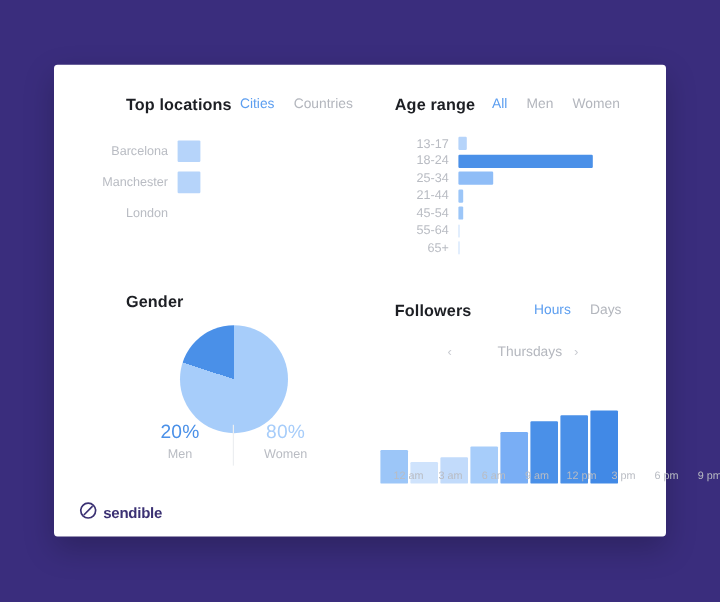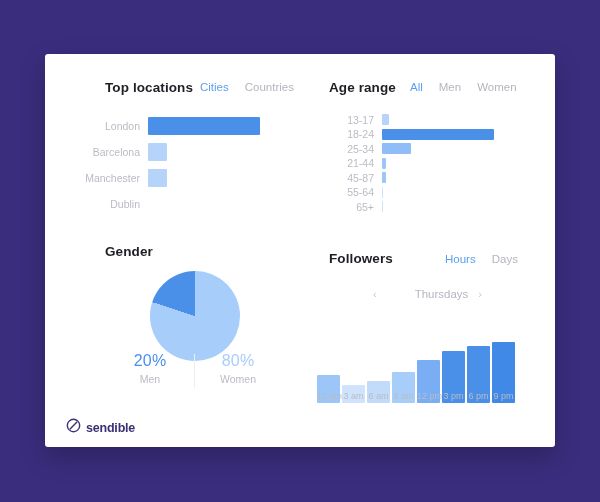--- a/index.html
+++ b/index.html
@@ -131,21 +131,21 @@
   .col-item { width: 23px; display: block; }
   .col-bar { width: 100%; border-radius: 1px; }
 
   .col-labels {
     position: absolute;
     display: flex;
     gap: 2px;
     font-size: 9px;
     color: #b9bcc3;
   }
-  .col-label { width: 23px; text-align: center; white-space: nowrap; }
+  .col-label { width: 23px; text-align: center; white-space: nowrap; padding-left: 11px; }
 
   
   .logo {
     position: absolute;
     left: 66px;
     top: 418px;
     display: flex;
     align-items: center;
     gap: 5px;
     text-align: right;
@@ -165,39 +165,33 @@
 
     <div class="panel" style="left:49px; top:26px;">
       <div class="panel-title">Top locations</div>
     </div>
     <div class="tabs" style="left:155px; top:27px;">
       <span class="tab active">Cities</span>
       <span class="tab">Countries</span>
     </div>
     <div class="hbar-rows" id="locations-rows" style="left:33px; top:63px;">
         <div class="hbar-row">
+          <div class="hbar-label">Barcelona</div>
+          <div class="hbar-track">
+            <div class="hbar-fill" style="width: 17%; background: rgb(182, 212, 250);"></div>
+          </div>
+        </div>
+        <div class="hbar-row">
+          <div class="hbar-label">Manchester</div>
+          <div class="hbar-track">
+            <div class="hbar-fill" style="width: 17%; background: rgb(182, 212, 250);"></div>
+          </div>
+        </div>
+        <div class="hbar-row">
           <div class="hbar-label">London</div>
-          <div class="hbar-track">
-            <div class="hbar-fill" style="width: 100%; background: rgb(74, 144, 232);"></div>
-          </div>
-        </div>
-        <div class="hbar-row">
-          <div class="hbar-label">Barcelona</div>
-          <div class="hbar-track">
-            <div class="hbar-fill" style="width: 17%; background: rgb(182, 212, 250);"></div>
-          </div>
-        </div>
-        <div class="hbar-row">
-          <div class="hbar-label">Manchester</div>
-          <div class="hbar-track">
-            <div class="hbar-fill" style="width: 17%; background: rgb(182, 212, 250);"></div>
-          </div>
-        </div>
-        <div class="hbar-row">
-          <div class="hbar-label">Dublin</div>
           <div class="hbar-track">
             <div class="hbar-fill" style="width: 0%; background: transparent;"></div>
           </div>
         </div>
       </div>
 
     <div class="panel" style="left:273px; top:26px;">
       <div class="panel-title">Age range</div>
     </div>
     <div class="tabs" style="left:365px; top:27px;">
@@ -224,21 +218,21 @@
             <div class="hbar-fill" style="width: 26%; background: rgb(143, 189, 247);"></div>
           </div>
         </div>
         <div class="hbar-row">
           <div class="hbar-label">21-44</div>
           <div class="hbar-track">
             <div class="hbar-fill" style="width: 4%; background: rgb(156, 198, 248);"></div>
           </div>
         </div>
         <div class="hbar-row">
-          <div class="hbar-label">45-87</div>
+          <div class="hbar-label">45-54</div>
           <div class="hbar-track">
             <div class="hbar-fill" style="width: 4%; background: rgb(156, 198, 248);"></div>
           </div>
         </div>
         <div class="hbar-row">
           <div class="hbar-label">55-64</div>
           <div class="hbar-track">
             <div class="hbar-fill" style="width: 1%; background: rgb(207, 227, 252);"></div>
           </div>
         </div>

